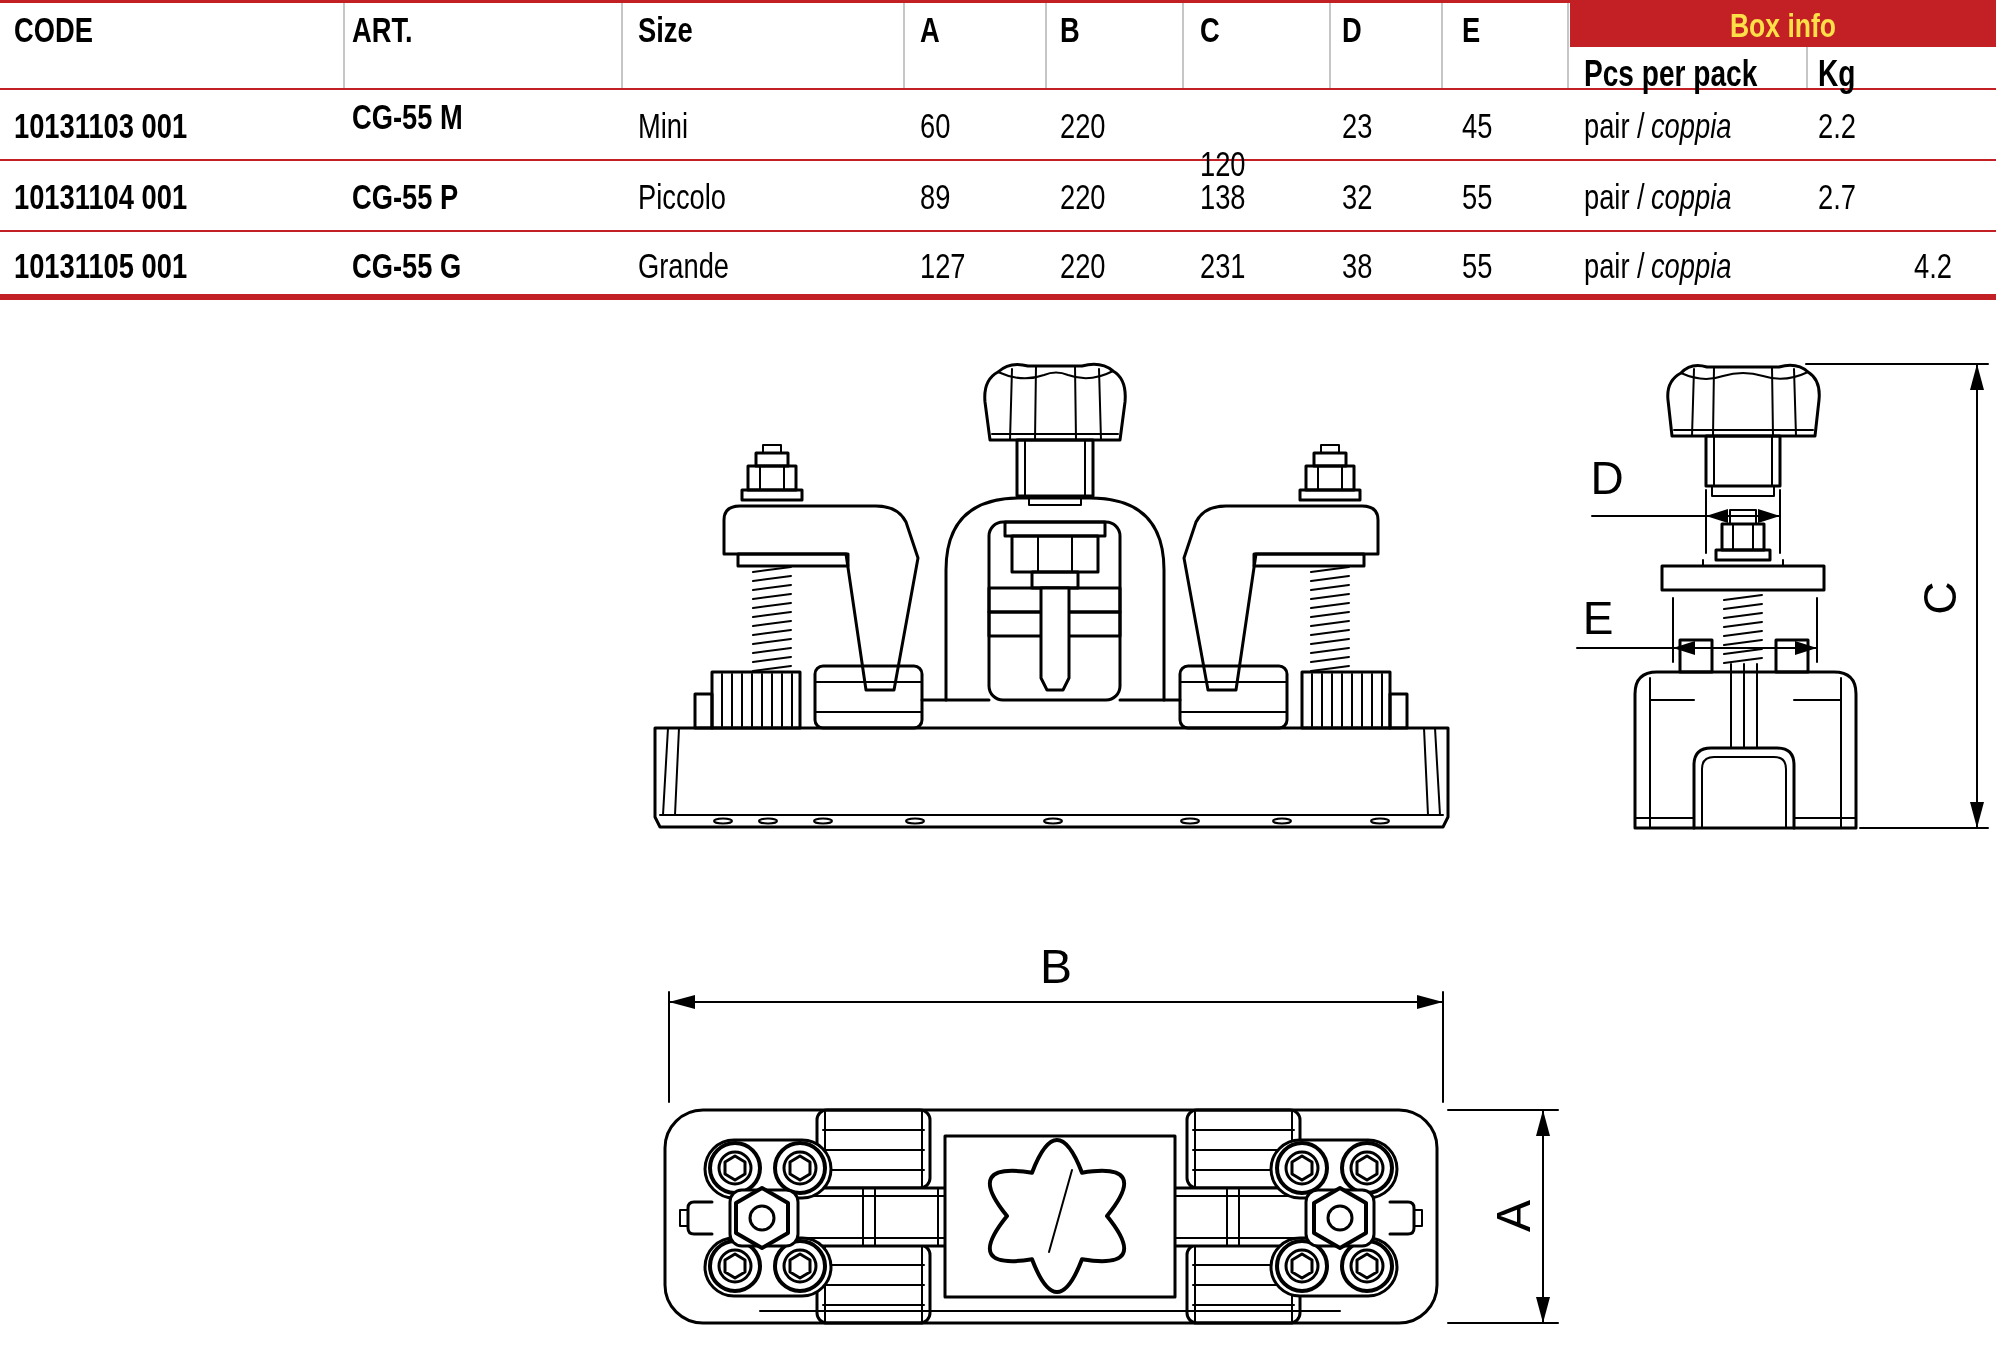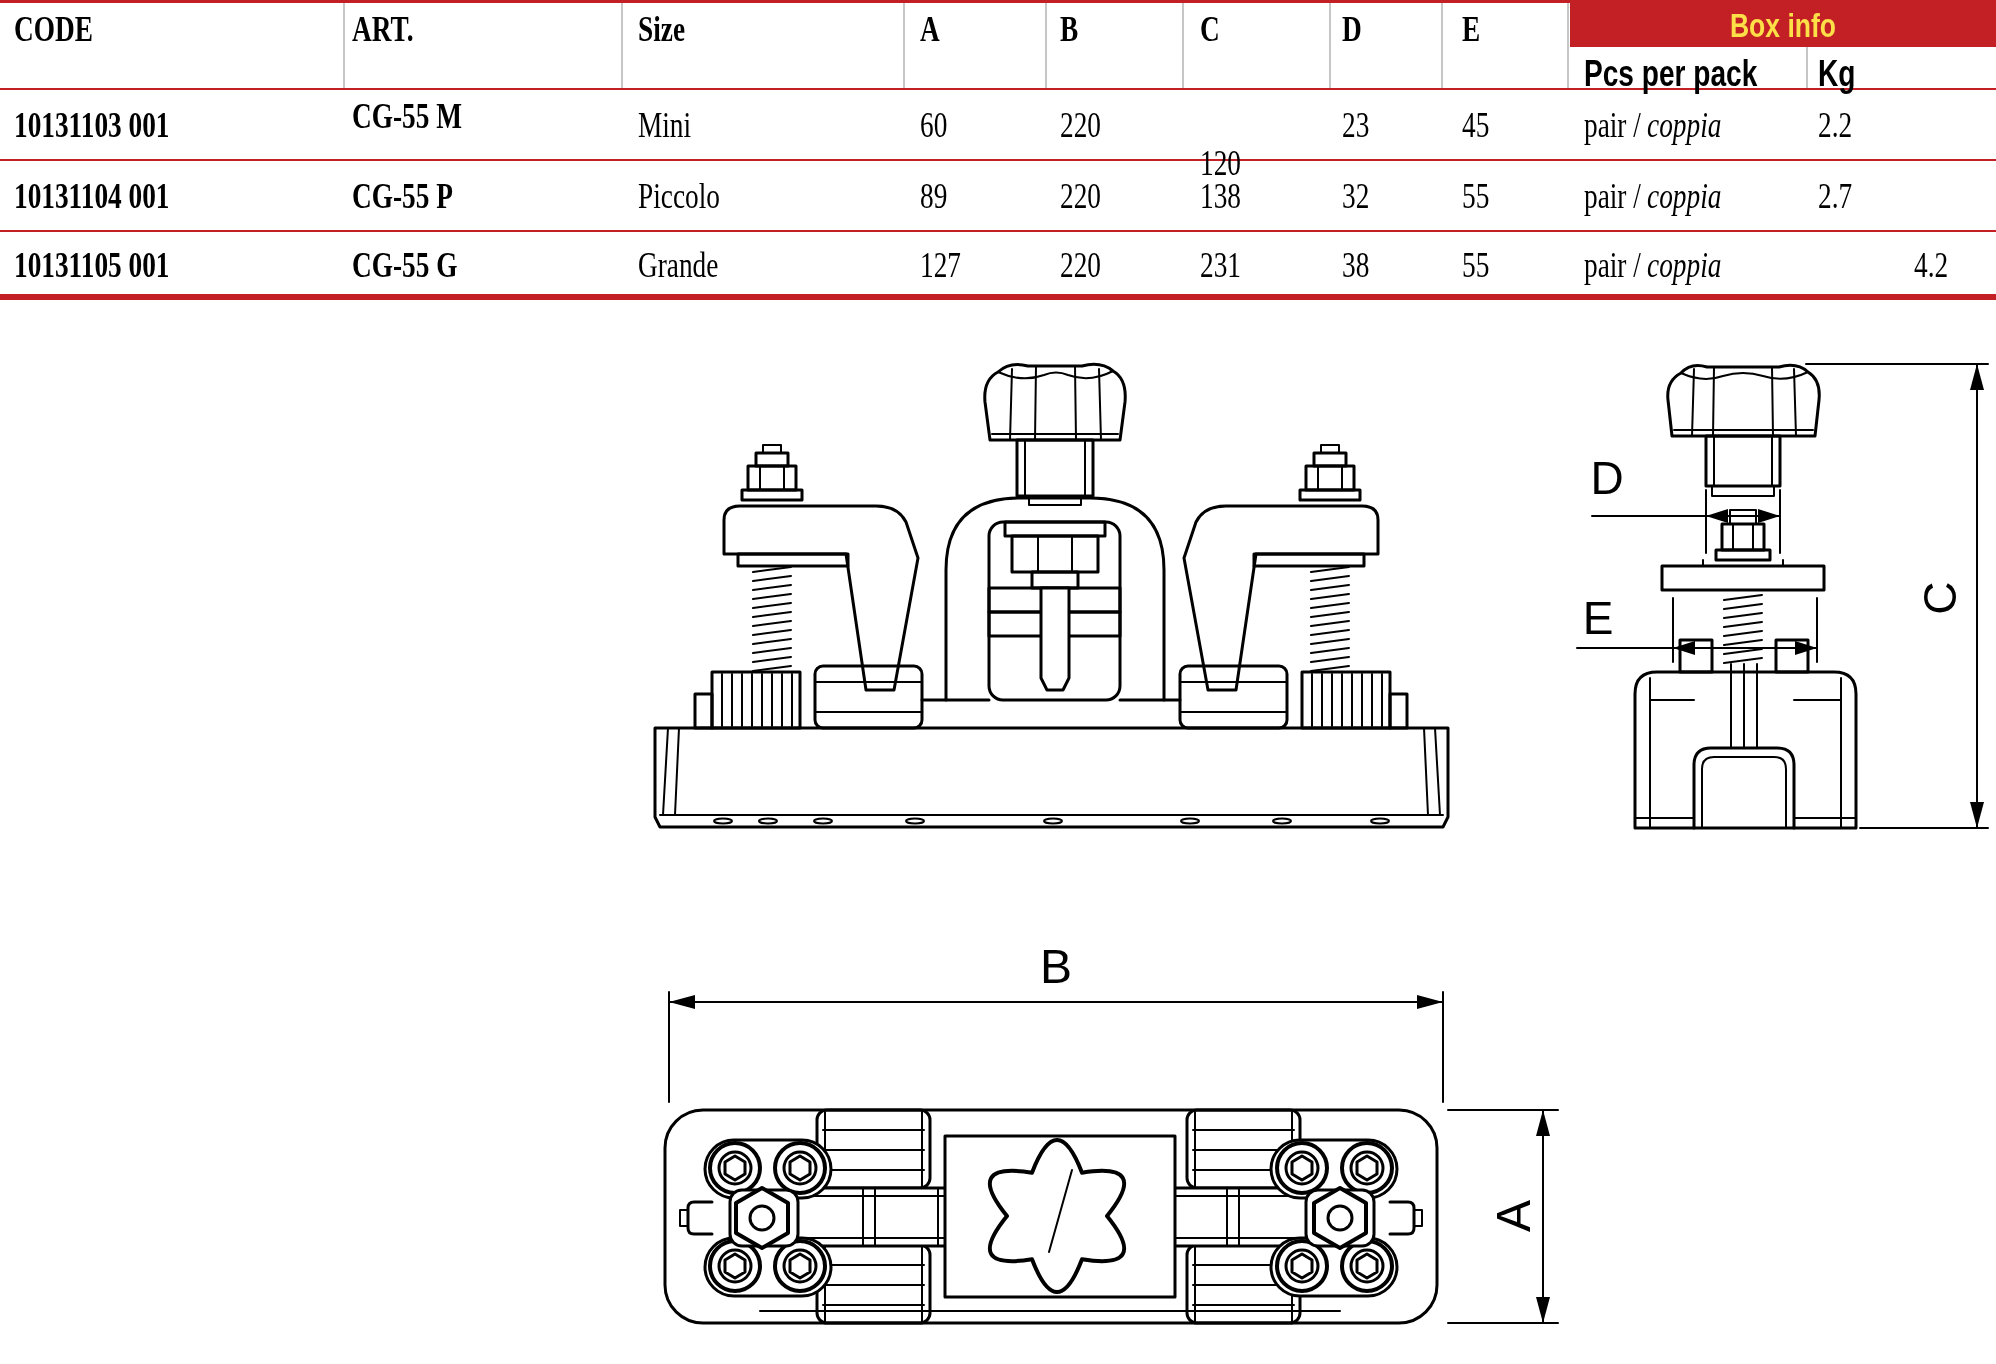--- a/index.html
+++ b/index.html
@@ -6,21 +6,21 @@
   body{width:1996px;height:1364px;position:relative;overflow:hidden;
        font-family:"Liberation Sans",sans-serif;color:#000;}
   .abs{position:absolute;}
   
   .redline{position:absolute;left:0;width:1996px;background:#c32026;}
   .vdiv{position:absolute;width:2px;background:#c6c6c6;}
   
   .cx{display:inline-block;transform:scaleX(0.78);transform-origin:0 50%;white-space:nowrap;}
   .cxc{display:inline-block;transform:scaleX(0.78);transform-origin:50% 50%;white-space:nowrap;}
   .hdr{font-weight:bold;font-size:37px;}
-  .cell{position:absolute;font-size:35px;line-height:1;font-family:Liberation Serif, serif;}
+  .cell{position:absolute;font-size:35px;line-height:1;}
   .bold{font-weight:bold;}
   .lt{font-weight:normal;}
   .it{font-style:italic;margin-left:8px;}
   .boxinfo-band{position:absolute;left:1570px;top:3px;width:426px;height:44px;
     background:#c32026;color:#fde047;display:flex;align-items:center;justify-content:center;
     font-weight:bold;font-size:34px;}
   .subhdr{position:absolute;font-weight:bold;font-size:36px;}
   svg{position:absolute;left:0;top:0;}
   svg text{font-family:"Liberation Sans",sans-serif;fill:#000;stroke:none;}
 </style>

